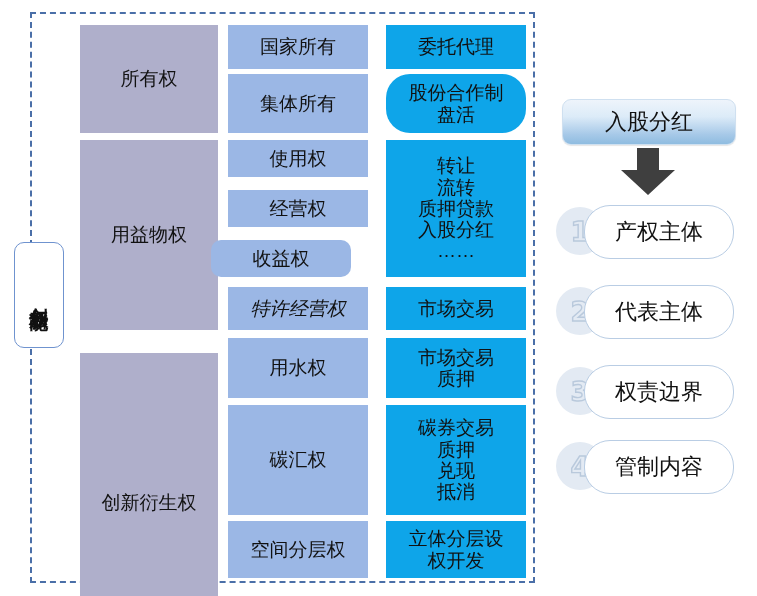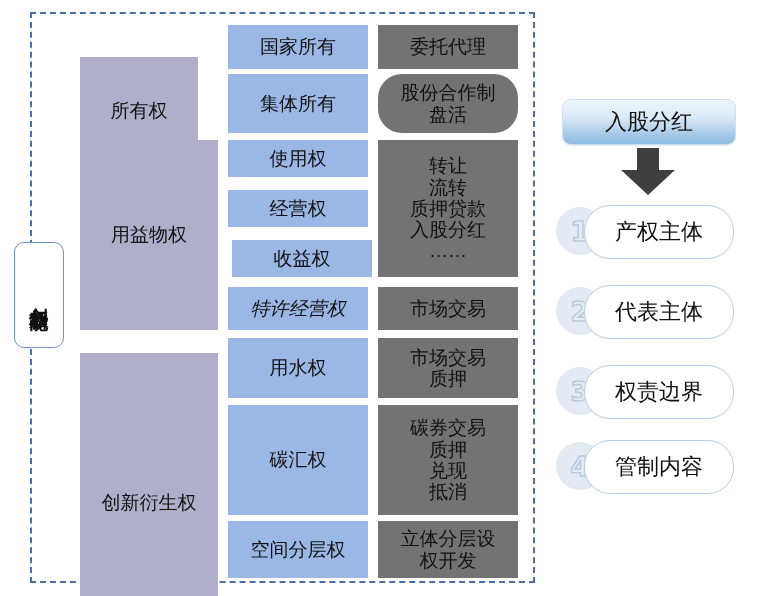--- a/index.html
+++ b/index.html
@@ -30,21 +30,21 @@
   }
 
   
   .cell{
     position:absolute;display:flex;align-items:center;justify-content:center;
     text-align:center;color:#111;box-sizing:border-box;
     font-size:19px;line-height:1.12;white-space:pre-line;
   }
   .cell.cat{background:#afafcb;}
   .cell.right{background:#9bb7e5;}
-  .cell.act{background:#737373;}
+  .cell.act{background:#0ea5e9;margin-left:8px;}
 
   
   .hdr-box{
     position:absolute;left:562px;top:99px;width:172px;height:44px;
     border-radius:9px;
     background:linear-gradient(to bottom,#eef4fb 0%,#dcebf8 38%,#a7c9e8 78%,#8fbce0 100%);
     border:1px solid #cfe0f0;
     display:flex;align-items:center;justify-content:center;
     font-size:22px;color:#111;
     box-shadow:0 1px 1px rgba(0,0,0,0.10);
@@ -72,29 +72,29 @@
 <body>
 
 <div class="stage">
 
   <div class="dashed-frame"></div>
 
   <div class="vlabel">
     <span>创新权能</span>
   </div>
 
-  <div class="cell cat" style="left:80px;top:25px;width:118px;height:108px;margin-top:32px;">所有权</div>
+  <div class="cell cat" style="left:80px;top:25px;width:138px;height:108px;">所有权</div>
   <div class="cell cat" style="left:80px;top:140px;width:138px;height:190px;">用益物权</div>
   <div class="cell cat" style="left:80px;top:353px;width:138px;height:300px;font-family:Liberation Serif, serif;">创新衍生权</div>
 
   <div class="cell right" style="left:228px;top:25px;width:140px;height:44px;">国家所有</div>
   <div class="cell right" style="left:228px;top:74px;width:140px;height:59px;">集体所有</div>
   <div class="cell right" style="left:228px;top:140px;width:140px;height:37px;">使用权</div>
   <div class="cell right" style="left:228px;top:190px;width:140px;height:37px;">经营权</div>
-  <div class="cell right" style="left:232px;top:240px;width:140px;height:37px;">收益权</div>
+  <div class="cell right" style="left:211px;top:240px;width:140px;height:37px;border-radius:10px;">收益权</div>
   <div class="cell right" style="left:228px;top:287px;width:140px;height:43px;font-style:italic;">特许经营权</div>
   <div class="cell right" style="left:228px;top:338px;width:140px;height:60px;">用水权</div>
   <div class="cell right" style="left:228px;top:405px;width:140px;height:110px;">碳汇权</div>
   <div class="cell right" style="left:228px;top:521px;width:140px;height:57px;">空间分层权</div>
 
   <div class="cell act" style="left:378px;top:25px;width:140px;height:44px;">委托代理</div>
   <div class="cell act" style="left:378px;top:74px;width:140px;height:59px;border-radius:24px;">股份合作制
 盘活</div>
   <div class="cell act" style="left:378px;top:140px;width:140px;height:137px;">转让
 流转

